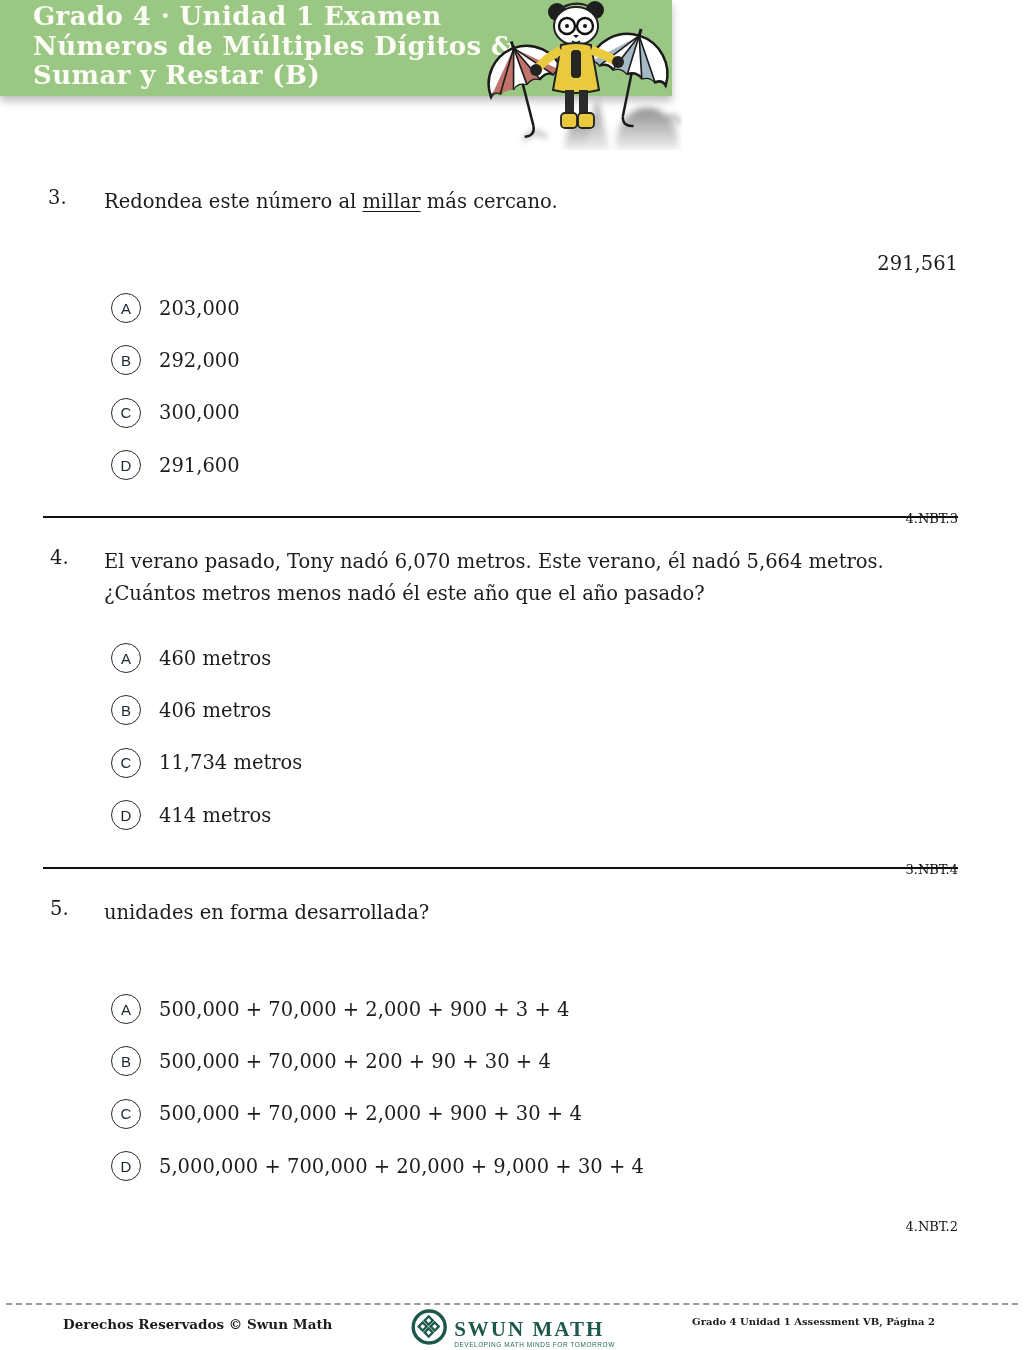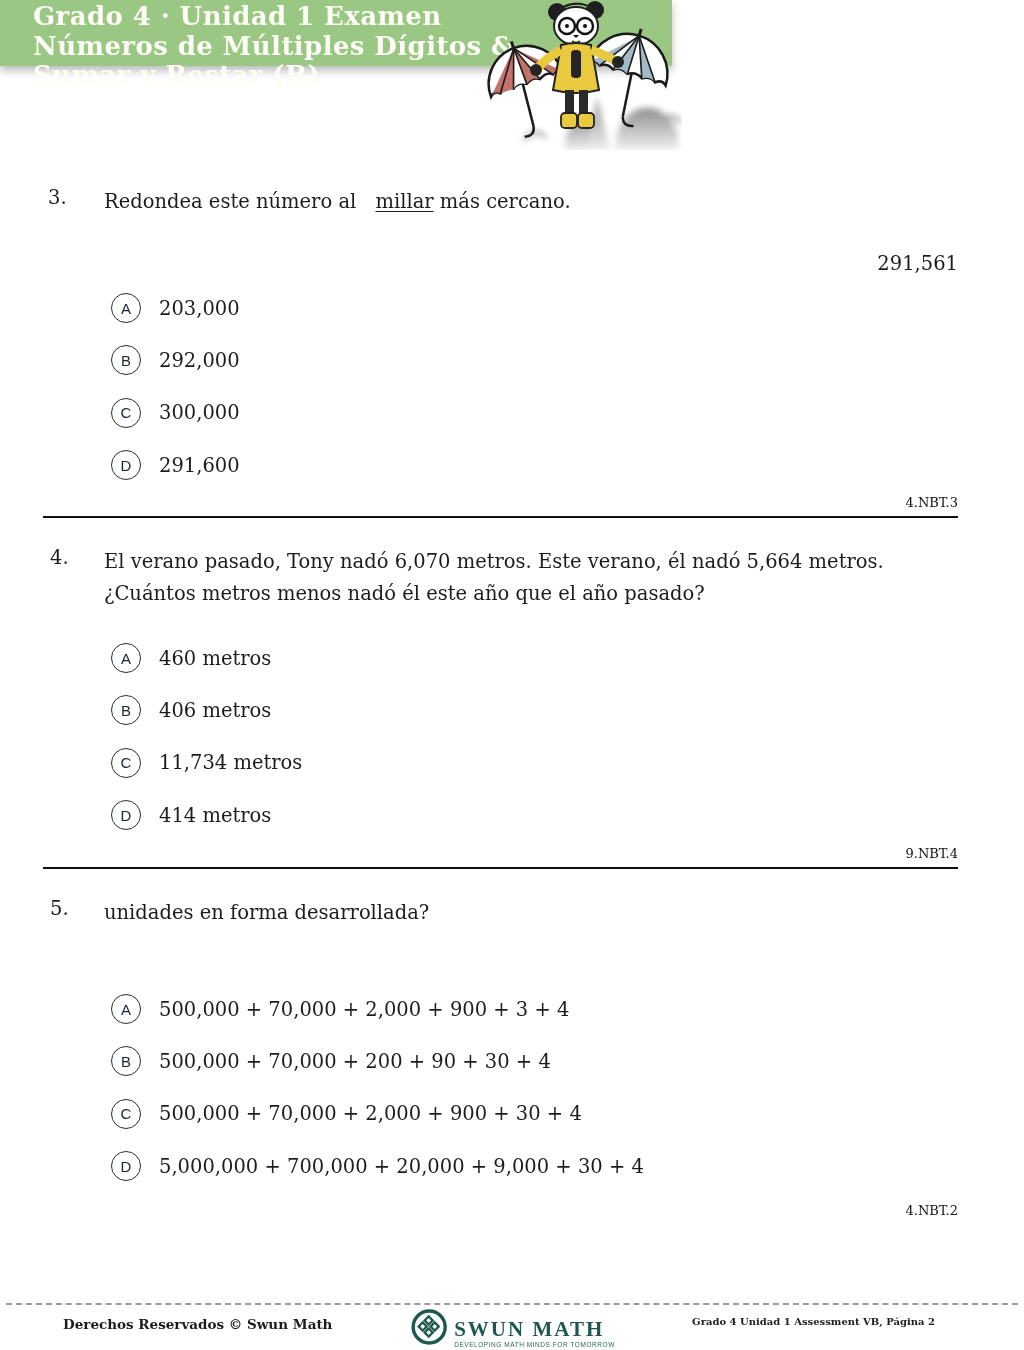--- a/index.html
+++ b/index.html
@@ -8,21 +8,21 @@
     position:relative;
     background:#ffffff;
     font-family:"DejaVu Serif", serif;
     color:#1c1c1c;
     overflow:hidden;
   }
 
   
   .banner {
     position:absolute; left:0; top:0;
-    width:672px; height:66px;
+    width:672px; height:96px;
     background:#9ac784;
     box-shadow:0 5px 8px rgba(110,110,110,.45);
   }
   .banner-text {
     position:absolute; left:33px; top:2px;
     font-weight:bold; color:#fdfdf6;
     font-size:26px; line-height:29.5px; letter-spacing:.4px;
     white-space:nowrap;
   }
   .illustration {
@@ -30,36 +30,36 @@
   }
 
   
   .q-number {
     position:absolute; font-size:19.5px;
   }
   .q-text {
     position:absolute; left:104px; font-size:19.5px; line-height:32px;
     white-space:nowrap;
   }
-  .q-text .underlined { text-decoration:underline; text-underline-offset:3px;margin-left:13px; }
+  .q-text .underlined { text-decoration:underline; text-underline-offset:3px; }
   .display-number {
     position:absolute; left:104px; right:66px; text-align:right;
     font-size:19.5px;
   }
   .options { position:absolute; left:111px; }
   .opt-row { display:flex; align-items:center; height:30px; margin-bottom:22.4px; }
   .opt-circle {
     width:30px; height:30px; border:1.5px solid #2c2c2c; border-radius:50%;
     display:flex; align-items:center; justify-content:center;
     font-family:"Liberation Sans", sans-serif; font-size:15px; color:#1c2433;
     flex:0 0 30px; background:#fff;
   }
   .opt-text { margin-left:18px; font-size:19.5px; white-space:nowrap; }
   .standard {
-    position:absolute; right:66px; font-size:13px; color:#111;
+    position:absolute; right:66px; font-size:13px; color:#111;margin-top:16px;
   }
   .divider {
     position:absolute; left:43px; width:915px; height:2px; background:#101010;
   }
 
   
   .footer-dash {
     position:absolute; left:6px; right:6px; top:1303px;
     border-top:2.5px dashed #9b9b9b;
   }
@@ -233,21 +233,21 @@
       </span>
     <span class="opt-text">11,734 metros</span>
   </div>
   <div class="opt-row">
     <span class="opt-circle">
         <span>D</span>
       </span>
     <span class="opt-text">414 metros</span>
   </div>
 </div>
-<div class="standard" style="top:846px">9.NBT.4</div>
+<div class="standard" style="top:846px">3.NBT.4</div>
 <div class="divider" style="top:867px"></div>
 
 <div class="q-number" style="left:50px; top:897px">5.</div>
 <div class="q-text" style="top:897px">
   <div>unidades en forma desarrollada?</div>
 </div>
 
 <div class="options" style="top:994px">
   <div class="opt-row">
     <span class="opt-circle">

